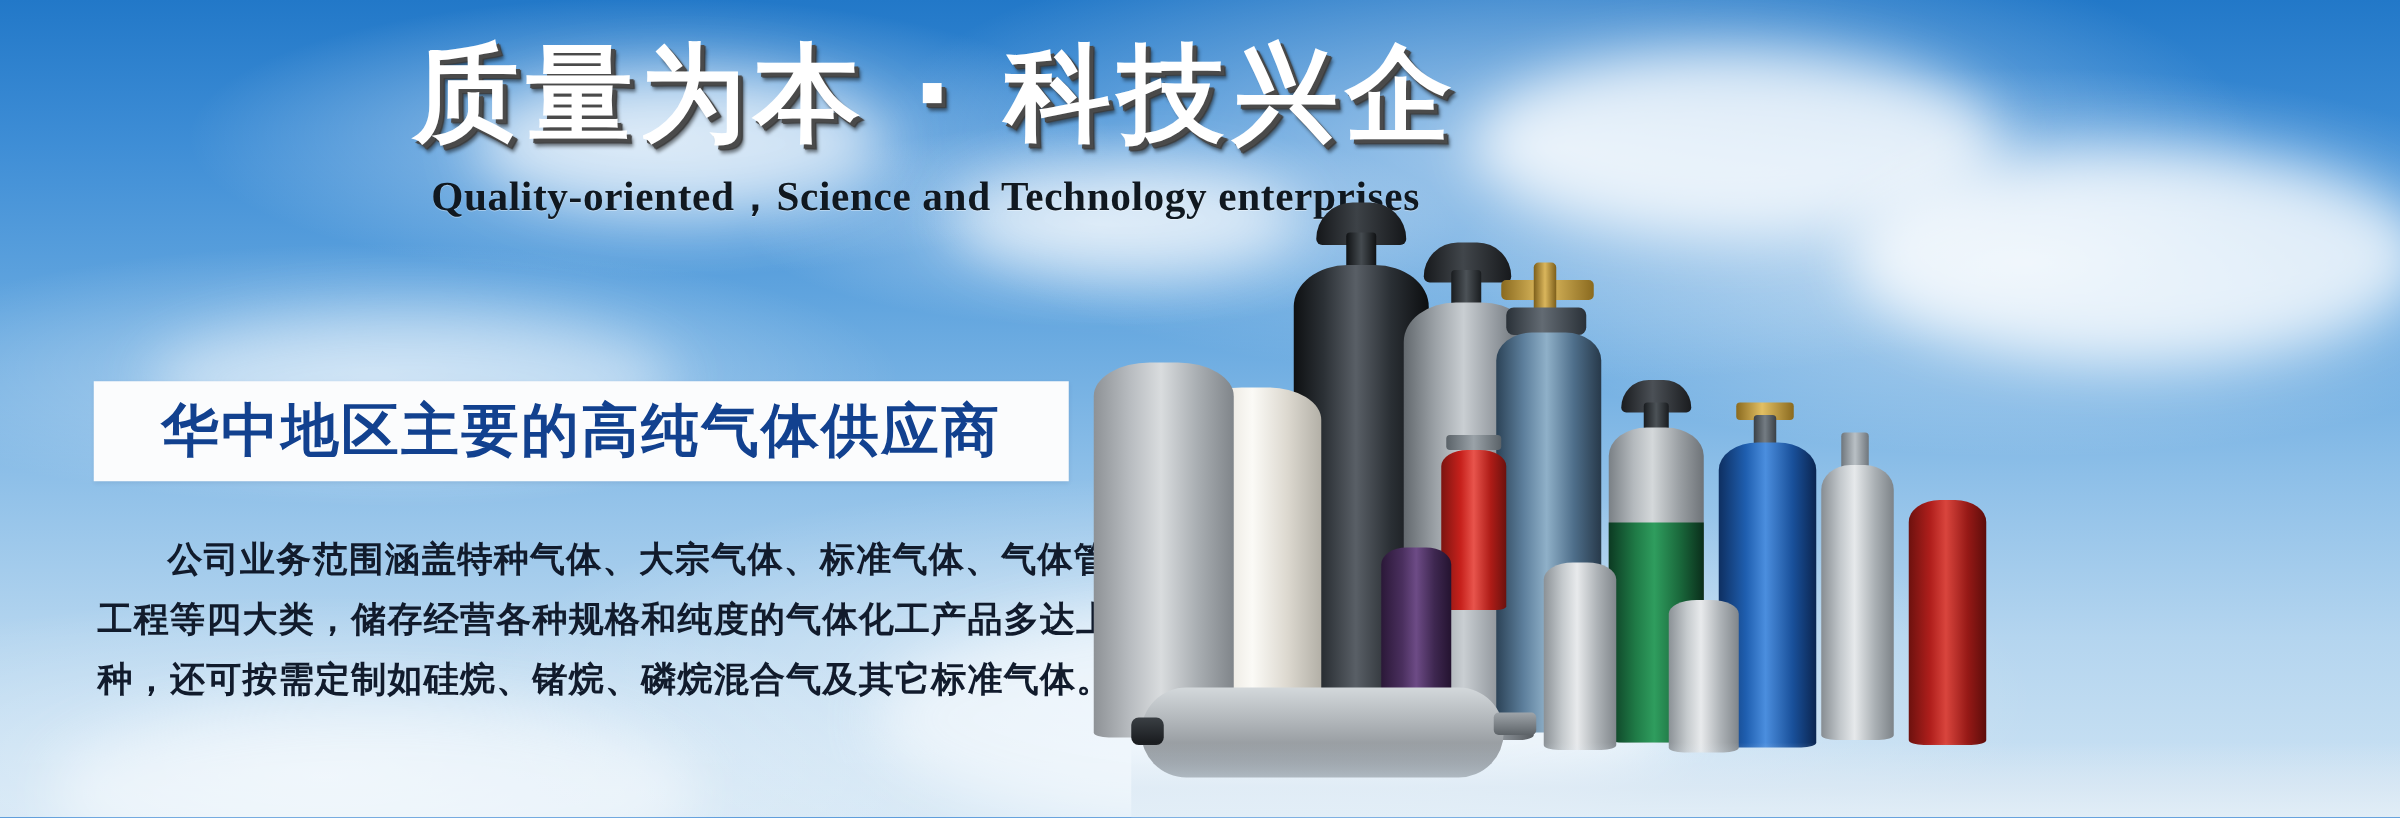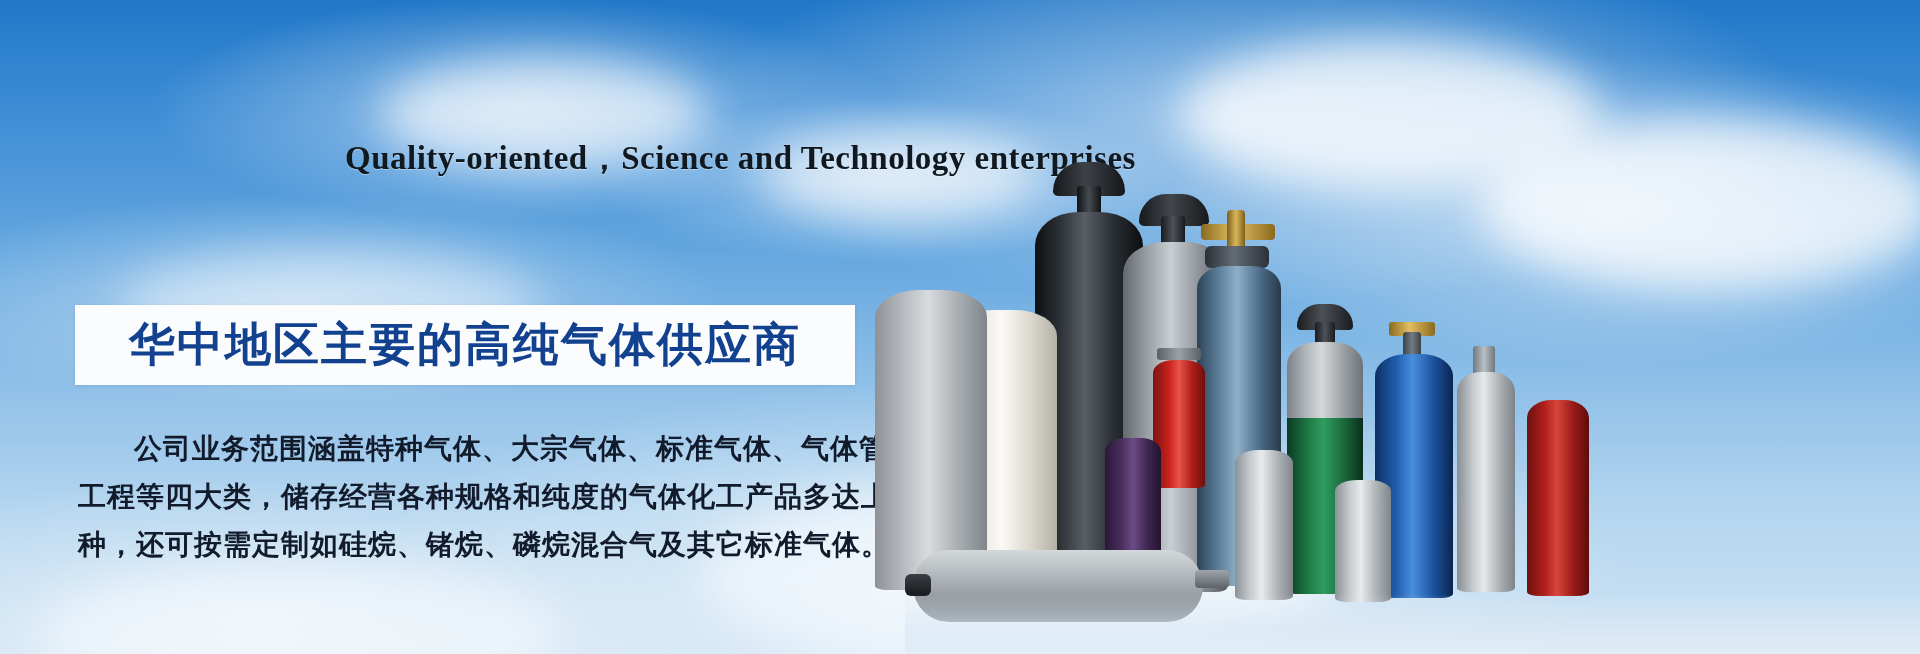--- a/index.html
+++ b/index.html
@@ -83,20 +83,21 @@
 <div id="banner">
 
   <div class="cloud" style="left:1180px;top:40px;width:420px;height:150px;"></div>
   <div class="cloud" style="left:1480px;top:120px;width:460px;height:170px;"></div>
   <div class="cloud" style="left:380px;top:60px;width:330px;height:110px;opacity:.85;"></div>
   <div class="cloud" style="left:760px;top:130px;width:280px;height:90px;opacity:.8;"></div>
   <div class="cloud" style="left:120px;top:250px;width:420px;height:110px;opacity:.55;"></div>
   <div class="cloud" style="left:700px;top:480px;width:640px;height:190px;opacity:.7;"></div>
   <div class="cloud" style="left:40px;top:560px;width:520px;height:150px;opacity:.6;"></div>
 
+  <div id="title-zh">质量为本 · 科技兴企</div>
   <div id="white-band">
     <div id="white-band-text">华中地区主要的高纯气体供应商</div>
   </div>
 
   <div id="title-en">Quality-oriented，Science and Technology enterprises</div>
 
   <div id="para">
     <span class="l indent">公司业务范围涵盖特种气体、大宗气体、标准气体、气体管道</span>
     <span class="l">工程等四大类，储存经营各种规格和纯度的气体化工产品多达上百</span>
     <span class="l">种，还可按需定制如硅烷、锗烷、磷烷混合气及其它标准气体。</span>

